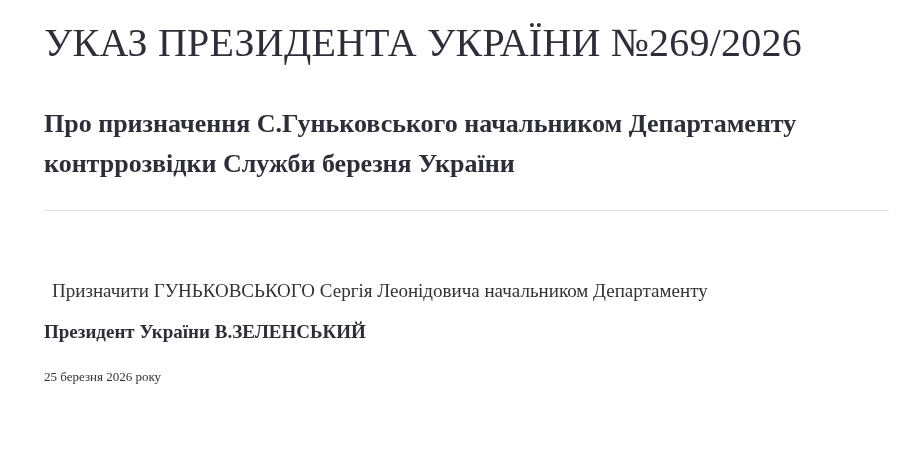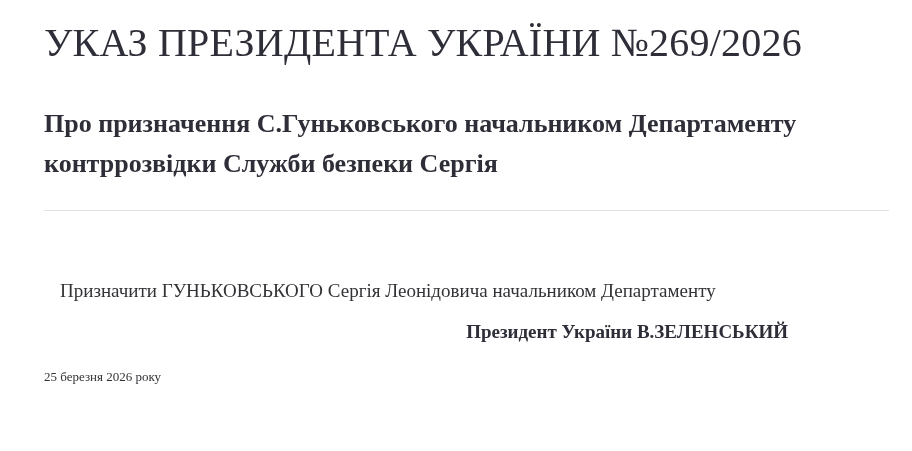--- a/index.html
+++ b/index.html
@@ -39,57 +39,56 @@
     white-space: nowrap;
   }
   .divider {
     margin-top: 26px;
     width: 845px;
     height: 0;
     border: 0;
     border-top: 1px solid #e2e2e2;
   }
   .decree-body {
-    margin: 63px 0 0 16px;
+    margin: 63px 0 0 8px;
     font-size: 19px;
     line-height: 33px;
     font-weight: 400;
     color: #333337;
   }
   .decree-body .line {
     white-space: nowrap;
   }
   .signature {
     margin: 13px 0 0 0;
     font-size: 19px;
     line-height: 23px;
     font-weight: 700;
     color: #2e2e38;
     white-space: nowrap;
-    text-align: right;
   }
   .decree-date {
     margin: 22px 0 0 0;
     font-size: 13px;
     line-height: 23px;
     font-weight: 400;
     color: #333337;
     white-space: nowrap;
   }
 </style>
 </head>
 <body>
 
 <div class="doc">
 
   <h1 class="decree-title">УКАЗ ПРЕЗИДЕНТА УКРАЇНИ №269/2026</h1>
 
   <h2 class="decree-subtitle">
     <div class="line">Про призначення С.Гуньковського начальником Департаменту</div>
-    <div class="line">контррозвідки Служби безпеки Сергія</div>
+    <div class="line">контррозвідки Служби березня України</div>
   </h2>
 
   <hr class="divider">
 
   <div class="decree-body">
     <div class="line">Призначити ГУНЬКОВСЬКОГО Сергія Леонідовича начальником Департаменту</div>
   </div>
 
   <div class="signature">Президент України В.ЗЕЛЕНСЬКИЙ</div>
 

